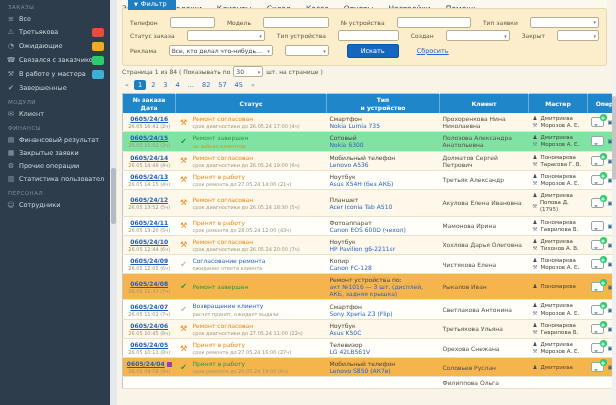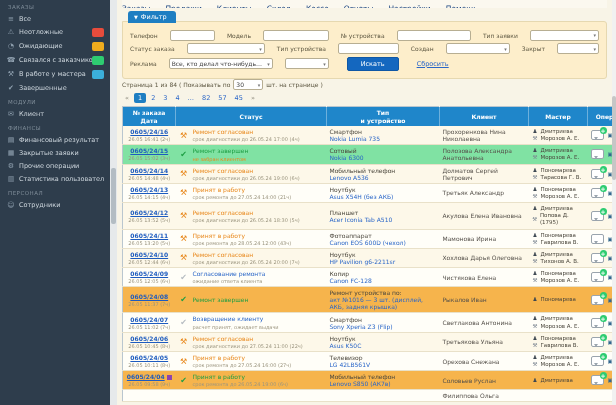--- a/index.html
+++ b/index.html
@@ -18,21 +18,21 @@
   #gap{position:absolute;left:110px;top:0;width:7px;height:405px;background:#e6e9eb}
   #gap-thumb{position:absolute;left:1px;top:168px;width:5px;height:56px;background:#b3bcc3;border-radius:2px}
   #vscroll{position:absolute;right:0;top:0;width:4px;height:405px;background:#f1f1f1}
   #vscroll-thumb{position:absolute;right:0;top:96px;width:4px;height:84px;background:#c6c6c6;border-radius:2px}
   
   #content{position:absolute;left:117px;right:4px;top:0;bottom:0;overflow:hidden;padding:0 5px}
   #topnav{height:8px;overflow:hidden;background:#fbf8ef}
   #topnav .nav-row{margin-top:-4px;white-space:nowrap}
   #topnav a{color:#16417e;font-size:7.5px;margin-right:15px}
   
-  #filter-wrap{position:relative;margin-top:13px}
+  #filter-wrap{position:relative;}
   #filter-tab{position:absolute;top:-10px;left:6px;background:#1e7ec2;color:#fff;font-size:6.5px;
               padding:2px 9px 2px 6px;border-radius:3px 3px 0 0;display:flex;align-items:center;gap:3px}
   #filter-tab .f-ico{font-size:5px}
   #filter-body{background:#fdeecb;border:1px solid #e6d8b0;border-radius:0 3px 3px 3px;padding:5px 7px 5px}
   .f-row{display:flex;align-items:center;margin:2.5px 0;gap:12px}
   .f-lbl{font-size:6px;color:#5d5741;white-space:nowrap}
   .f-input,.f-select{background:#fff;border:1px solid #b7ae92;border-radius:2px;height:11px;
       font-size:6px;color:#444;padding:0 2px;box-sizing:border-box;display:inline-flex;align-items:center}
   .f-select{justify-content:space-between}
   .f-select .arr{color:#777;font-size:5px;margin-left:3px}
@@ -81,21 +81,21 @@
 
 <aside id="sidebar">
   <div class="sb-inner" id="sb-inner">
       <div class="sb-section-title">Заказы</div>
       <div class="sb-item">
         <span class="ico">≡</span>
         <span class="lbl">Все</span>
       </div>
       <div class="sb-item">
         <span class="ico">⚠</span>
-        <span class="lbl">Неотложные</span>
+        <span class="lbl">Третьякова</span>
         <span class="sb-badge" style="background: rgb(231, 76, 60);"></span>
       </div>
       <div class="sb-item">
         <span class="ico">◔</span>
         <span class="lbl">Ожидающие</span>
         <span class="sb-badge" style="background: rgb(240, 173, 30);"></span>
       </div>
       <div class="sb-item">
         <span class="ico">☎</span>
         <span class="lbl">Связался с заказчиком</span>

